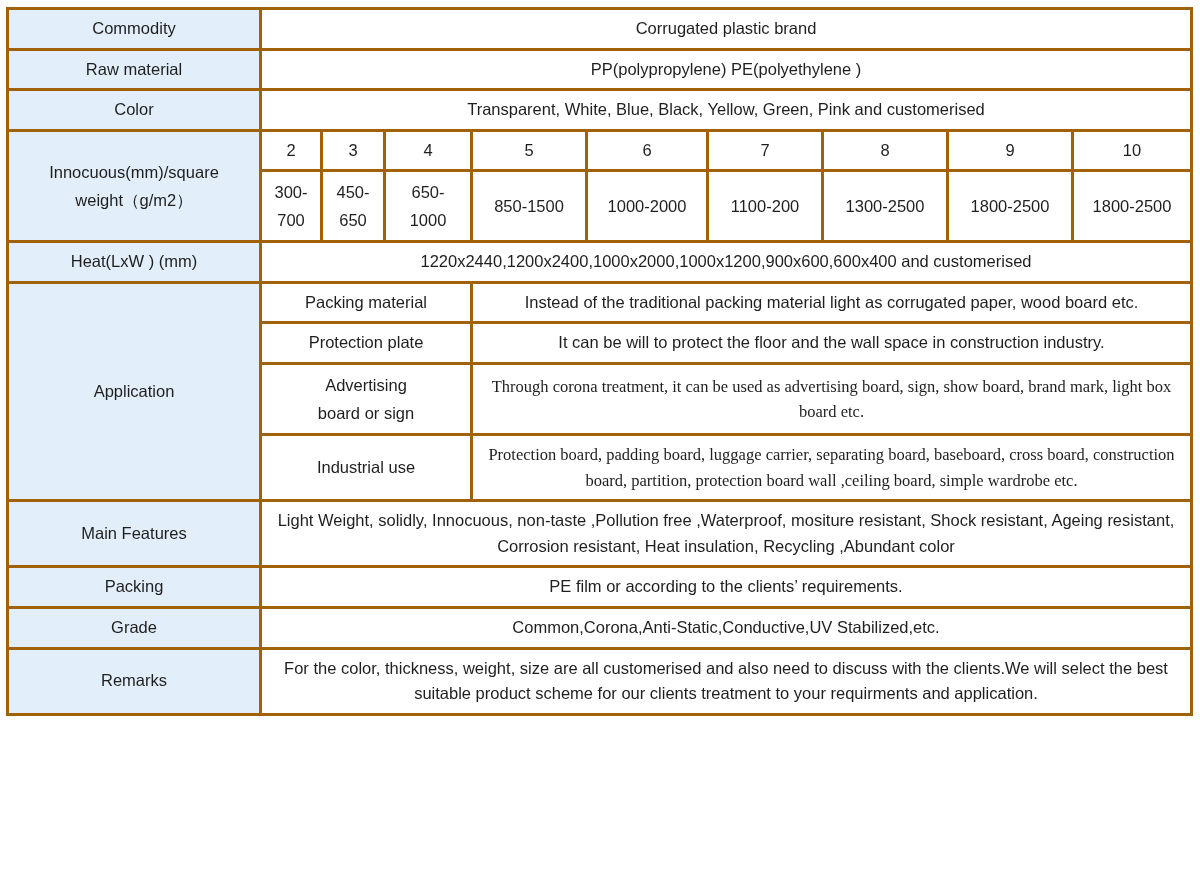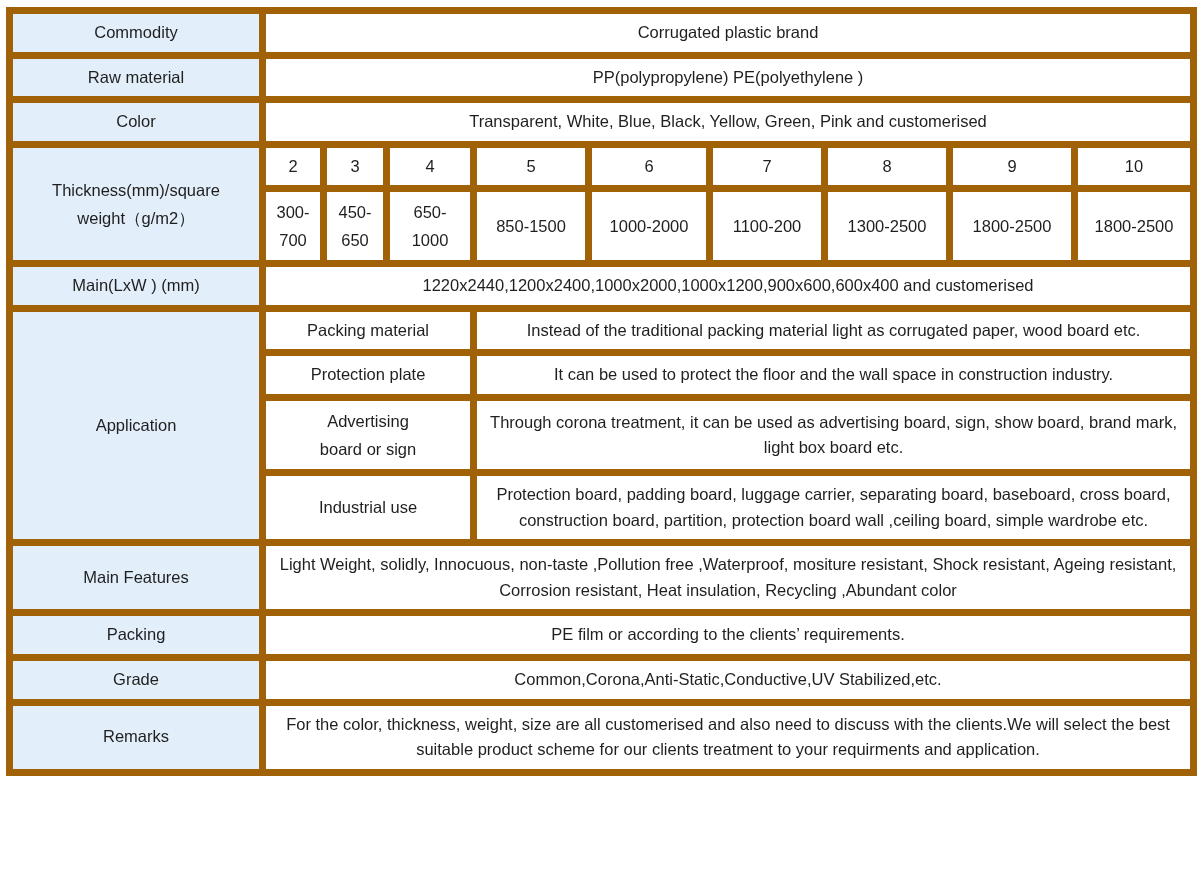--- a/index.html
+++ b/index.html
@@ -14,21 +14,21 @@
     color: #1a1a1a;
     overflow: hidden;
   }
   #spec-table {
     width: 1184px;
     margin: 7px 10px 0 6px;
     border-collapse: collapse;
     table-layout: fixed;
   }
   #spec-table td {
-    border: 7px solid #a16207;
+    border: 3px solid #a16207;
     font-size: 16.5px;
     line-height: 1.55;
     text-align: center;
     vertical-align: middle;
     padding: 6px 8px;
     color: #1f1f1f;
   }
   td.label {
     background: #e2eef9;
     border-color: #c4d4e4;
@@ -50,20 +50,21 @@
   .wrap2 {
     display: block;
     line-height: 1.7;
   }
   td.body-text {
     padding: 10px 12px;
     line-height: 1.85;
   }
   td.pad-lg {
     padding: 14px 12px;
+    font-family: Liberation Serif, serif;
   }
   .col-c2  { width: 61px; }
   .col-c3  { width: 63px; }
   .col-c4  { width: 87px; }
   .col-c5  { width: 115px; }
   .col-c6  { width: 121px; }
   .col-c7  { width: 115px; }
   .col-c8  { width: 125px; }
   .col-c9  { width: 125px; }
   .col-c10 { width: 119px; }
@@ -96,21 +97,21 @@
       <td colspan="9">PP(polypropylene)  PE(polyethylene )</td>
     </tr>
 
     <tr>
       <td class="label">Color</td>
       <td colspan="9">Transparent, White, Blue, Black, Yellow, Green, Pink and customerised</td>
     </tr>
 
     <tr>
       <td class="label" rowspan="2">
-        <span class="wrap2">Thickness(mm)/square</span>
+        <span class="wrap2">Innocuous(mm)/square</span>
         <span class="wrap2">weight（g/m2）</span>
       </td>
       <td class="num">2</td>
       <td class="num">3</td>
       <td class="num">4</td>
       <td class="num">5</td>
       <td class="num">6</td>
       <td class="num">7</td>
       <td class="num">8</td>
       <td class="num">9</td>
@@ -132,33 +133,33 @@
       </td>
       <td class="wtwrap nowrap-cell">850-1500</td>
       <td class="wtwrap nowrap-cell">1000-2000</td>
       <td class="wtwrap nowrap-cell">1100-200</td>
       <td class="wtwrap nowrap-cell">1300-2500</td>
       <td class="wtwrap nowrap-cell">1800-2500</td>
       <td class="wtwrap nowrap-cell">1800-2500</td>
     </tr>
 
     <tr>
-      <td class="label">Main(LxW ) (mm)</td>
+      <td class="label">Heat(LxW ) (mm)</td>
       <td colspan="9">1220x2440,1200x2400,1000x2000,1000x1200,900x600,600x400 and customerised</td>
     </tr>
 
     <tr>
       <td class="label" rowspan="4">Application</td>
       <td class="subhead" colspan="3">Packing material</td>
       <td class="body-text" colspan="6">Instead of the traditional packing material light as corrugated paper, wood board etc.</td>
     </tr>
 
     <tr>
       <td class="subhead" colspan="3">Protection plate</td>
-      <td class="body-text" colspan="6">It can be used to protect the floor and the wall space in construction industry.</td>
+      <td class="body-text" colspan="6">It can be will to protect the floor and the wall space in construction industry.</td>
     </tr>
 
     <tr>
       <td class="subhead" colspan="3">
         <span class="wrap2">Advertising</span>
         <span class="wrap2">board or sign</span>
       </td>
       <td class="body-text pad-lg" colspan="6">Through corona treatment, it can be used as advertising board, sign, show board, brand mark, light box board etc.</td>
     </tr>
 

